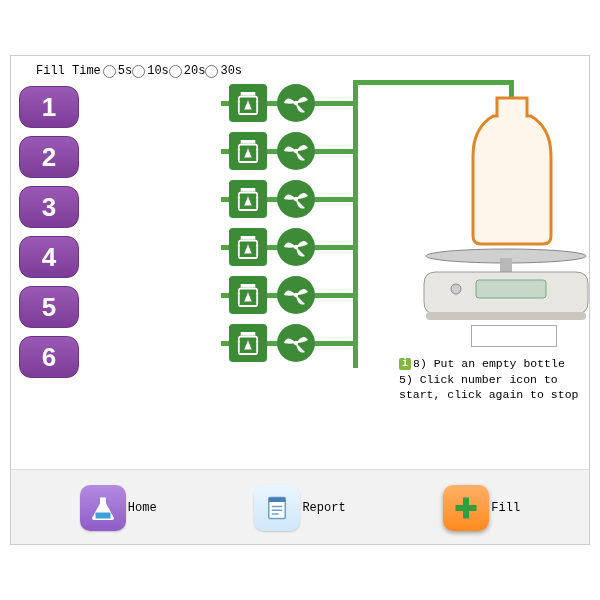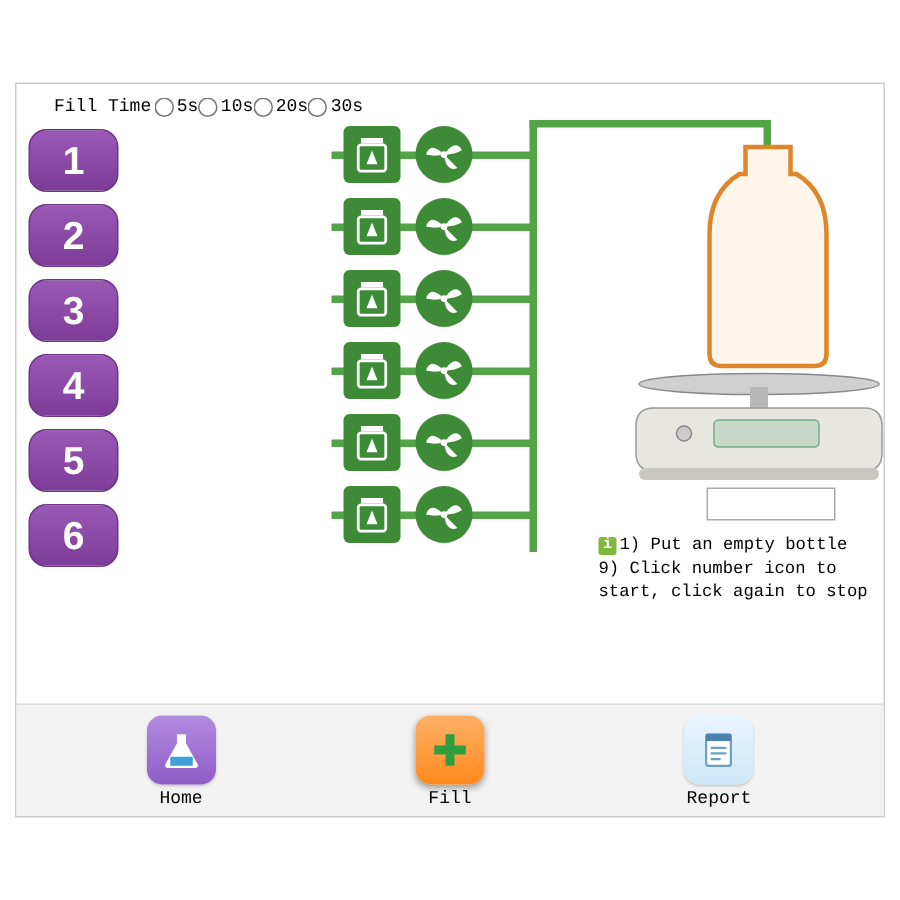--- a/index.html
+++ b/index.html
@@ -144,21 +144,21 @@
     left: 0; right: 0; bottom: 0;
     height: 75px;
     background: #f2f2f2;
     border-top: 1px solid #ddd;
     display: flex;
     justify-content: space-around;
     align-items: center;
     padding: 4px 20px 2px;
   }
   .nav-item {
-    display: flex; flex-direction: column; align-items: center;
+    display: flex; flex-direction: row; align-items: center;
     gap: 2px;
     cursor: pointer;
     font-size: 12px;
   }
   .nav-icon {
     width: 46px; height: 46px;
     border-radius: 10px;
     display: flex; align-items: center; justify-content: center;
     box-shadow: 0 1px 2px rgba(0,0,0,.2);
   }
@@ -343,50 +343,50 @@
         <rect x="60" y="36" width="70" height="18" rx="3" fill="#c7d8c8" stroke="#7a8"></rect>
         <circle cx="40" cy="45" r="5" fill="#ccc" stroke="#888"></circle>
         <rect x="10" y="68" width="160" height="8" rx="4" fill="#c9c7c0"></rect>
       </svg>
     </div>
 
     <input class="weight-input" value="" style="">
   </div>
 
   <div class="instructions">
-    <span class="info-icon">i</span><span class="line">1) Put an empty bottle</span><br>
-    <span class="line">9) Click number icon to start, click again to stop</span><br>
+    <span class="info-icon">i</span><span class="line">8) Put an empty bottle</span><br>
+    <span class="line">5) Click number icon to start, click again to stop</span><br>
   </div>
 
   <div class="nav">
     <div class="nav-item">
       <div class="nav-icon ico-home">
         <svg viewBox="0 0 40 40">
             <path d="M16 6 h8 v8 l10 18 q2 4 -3 4 h-22 q-5 0 -3 -4 l10 -18 z" fill="#fff"></path>
             <rect x="10" y="26" width="20" height="8" fill="#3fa0d8"></rect>
           </svg>
       </div>
       <span>Home</span>
-    </div>
-    <div class="nav-item">
-      <div class="nav-icon ico-fill">
-        <svg viewBox="0 0 40 40">
-            <rect x="16" y="6" width="8" height="28" fill="#2e9e3f"></rect>
-            <rect x="6" y="16" width="28" height="8" fill="#2e9e3f"></rect>
-          </svg>
-      </div>
-      <span>Fill</span>
     </div>
     <div class="nav-item">
       <div class="nav-icon ico-report">
         <svg viewBox="0 0 40 40">
             <rect x="9" y="6" width="22" height="28" rx="2" fill="#fff" stroke="#6aa0c8" stroke-width="2"></rect>
             <rect x="9" y="6" width="22" height="6" fill="#4a7fb0"></rect>
             <line x1="13" y1="18" x2="27" y2="18" stroke="#6aa0c8" stroke-width="2"></line>
             <line x1="13" y1="23" x2="27" y2="23" stroke="#6aa0c8" stroke-width="2"></line>
             <line x1="13" y1="28" x2="22" y2="28" stroke="#6aa0c8" stroke-width="2"></line>
           </svg>
       </div>
       <span>Report</span>
     </div>
+    <div class="nav-item">
+      <div class="nav-icon ico-fill">
+        <svg viewBox="0 0 40 40">
+            <rect x="16" y="6" width="8" height="28" fill="#2e9e3f"></rect>
+            <rect x="6" y="16" width="28" height="8" fill="#2e9e3f"></rect>
+          </svg>
+      </div>
+      <span>Fill</span>
+    </div>
   </div>
 
 </div>
 
 </body></html>

